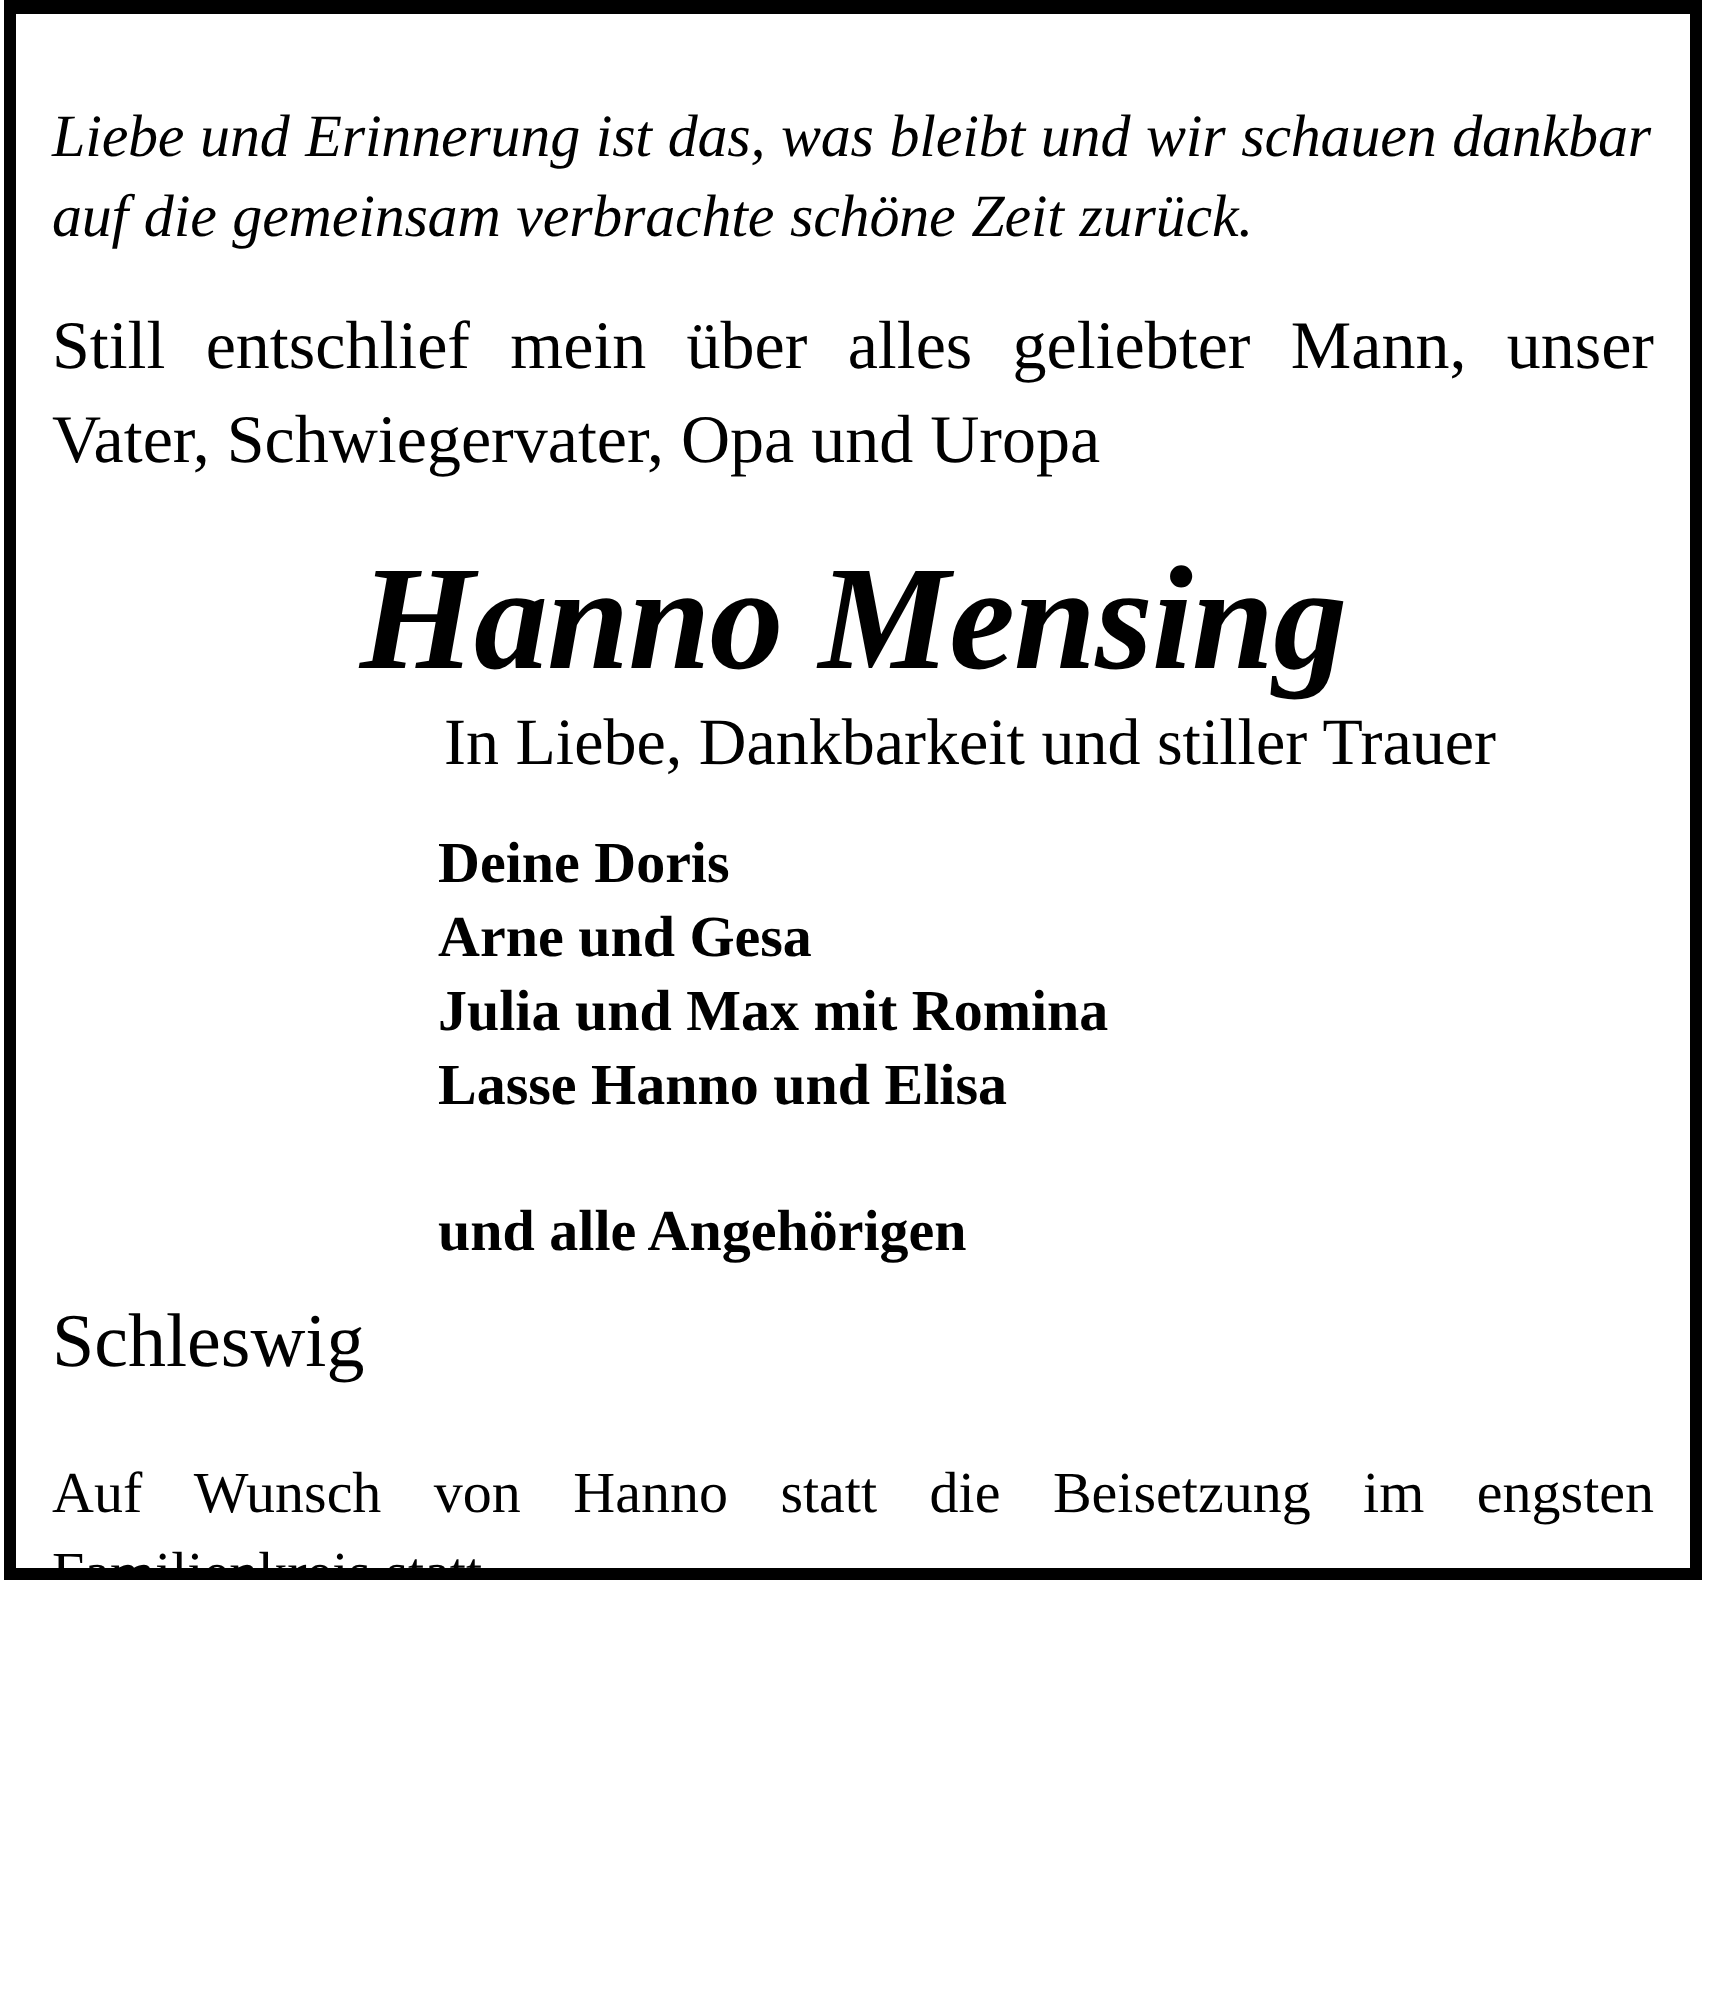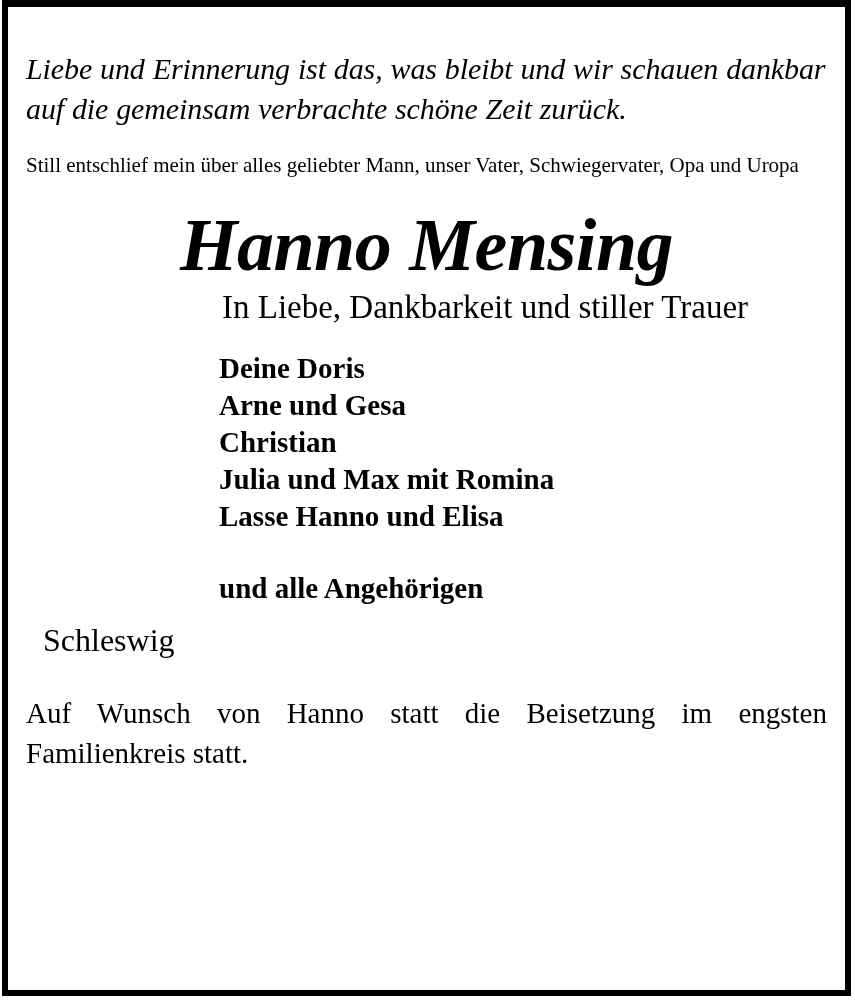--- a/index.html
+++ b/index.html
@@ -13,21 +13,21 @@
     overflow: hidden;
     font-family: "Liberation Serif", "DejaVu Serif", serif;
     color: #000000;
   }
 
   .notice {
     position: absolute;
     left: 2px;
     top: 0px;
     width: 849px;
-    height: 996px;
+    height: 790px;
     box-sizing: border-box;
     border: 6px solid #000000;
     border-top-width: 7px;
     background: #ffffff;
     overflow: hidden;
   }
 
   .inner {
     padding: 42px 18px 0 18px;
   }
@@ -37,21 +37,21 @@
     font-style: italic;
     font-size: 30px;
     line-height: 1.34;
     letter-spacing: -0.1px;
     margin: 0 0 22px 0;
     word-spacing: 0.5px;
   }
 
   
   .intro {
-    font-size: 21px;
+    font-size: 34px;
     line-height: 1.37;
     text-align: justify;
     text-align-last: left;
     margin: 0 0 28px 0;
   }
 
   
   .name {
     font-weight: bold;
     font-style: italic;
@@ -93,23 +93,23 @@
   .family-closing {
     font-weight: bold;
     font-size: 29px;
     line-height: 1.28;
     padding-left: 193px;
     margin: 35px 0 0 0;
   }
 
   
   .place {
-    font-size: 32px;
+    font-size: 38px;
     line-height: 1.2;
-    margin: 14px 0 0 17px;
+    margin: 14px 0 0 0;
   }
 
   
   .footer-note {
     font-size: 29px;
     line-height: 1.37;
     text-align: justify;
     text-align-last: left;
     margin: 34px 0 0 0;
   }
@@ -125,21 +125,20 @@
     <p class="intro">Still entschlief mein über alles geliebter Mann, unser Vater, Schwiegervater, Opa und Uropa</p>
 
     <h1 class="name">Hanno Mensing</h1>
 
 
     <p class="tribute">In Liebe, Dankbarkeit und stiller Trauer</p>
 
     <div class="family">
       <div class="family-line">Deine Doris</div>
       <div class="family-line">Arne und Gesa</div>
-      <div class="family-line">Christian</div>
       <div class="family-line">Julia und Max mit Romina</div>
       <div class="family-line">Lasse Hanno und Elisa</div>
     </div>
 
     <div class="family-closing">und alle Angehörigen</div>
 
     <p class="place">Schleswig</p>
 
     <p class="footer-note">Auf Wunsch von Hanno statt die Beisetzung im engsten Familienkreis statt.</p>
 

